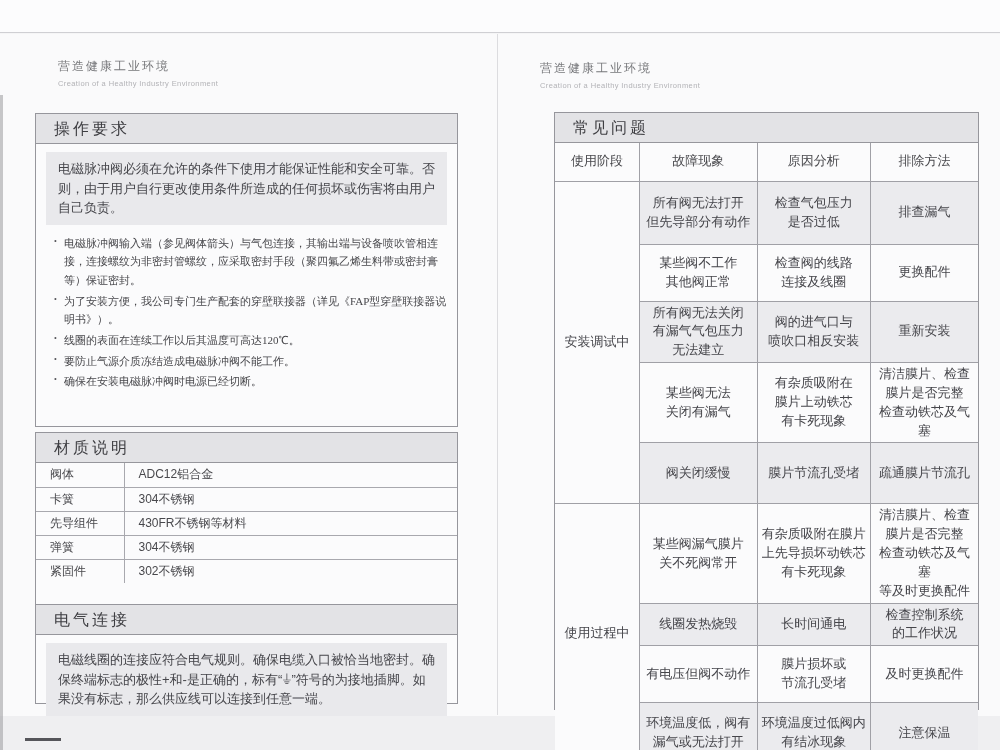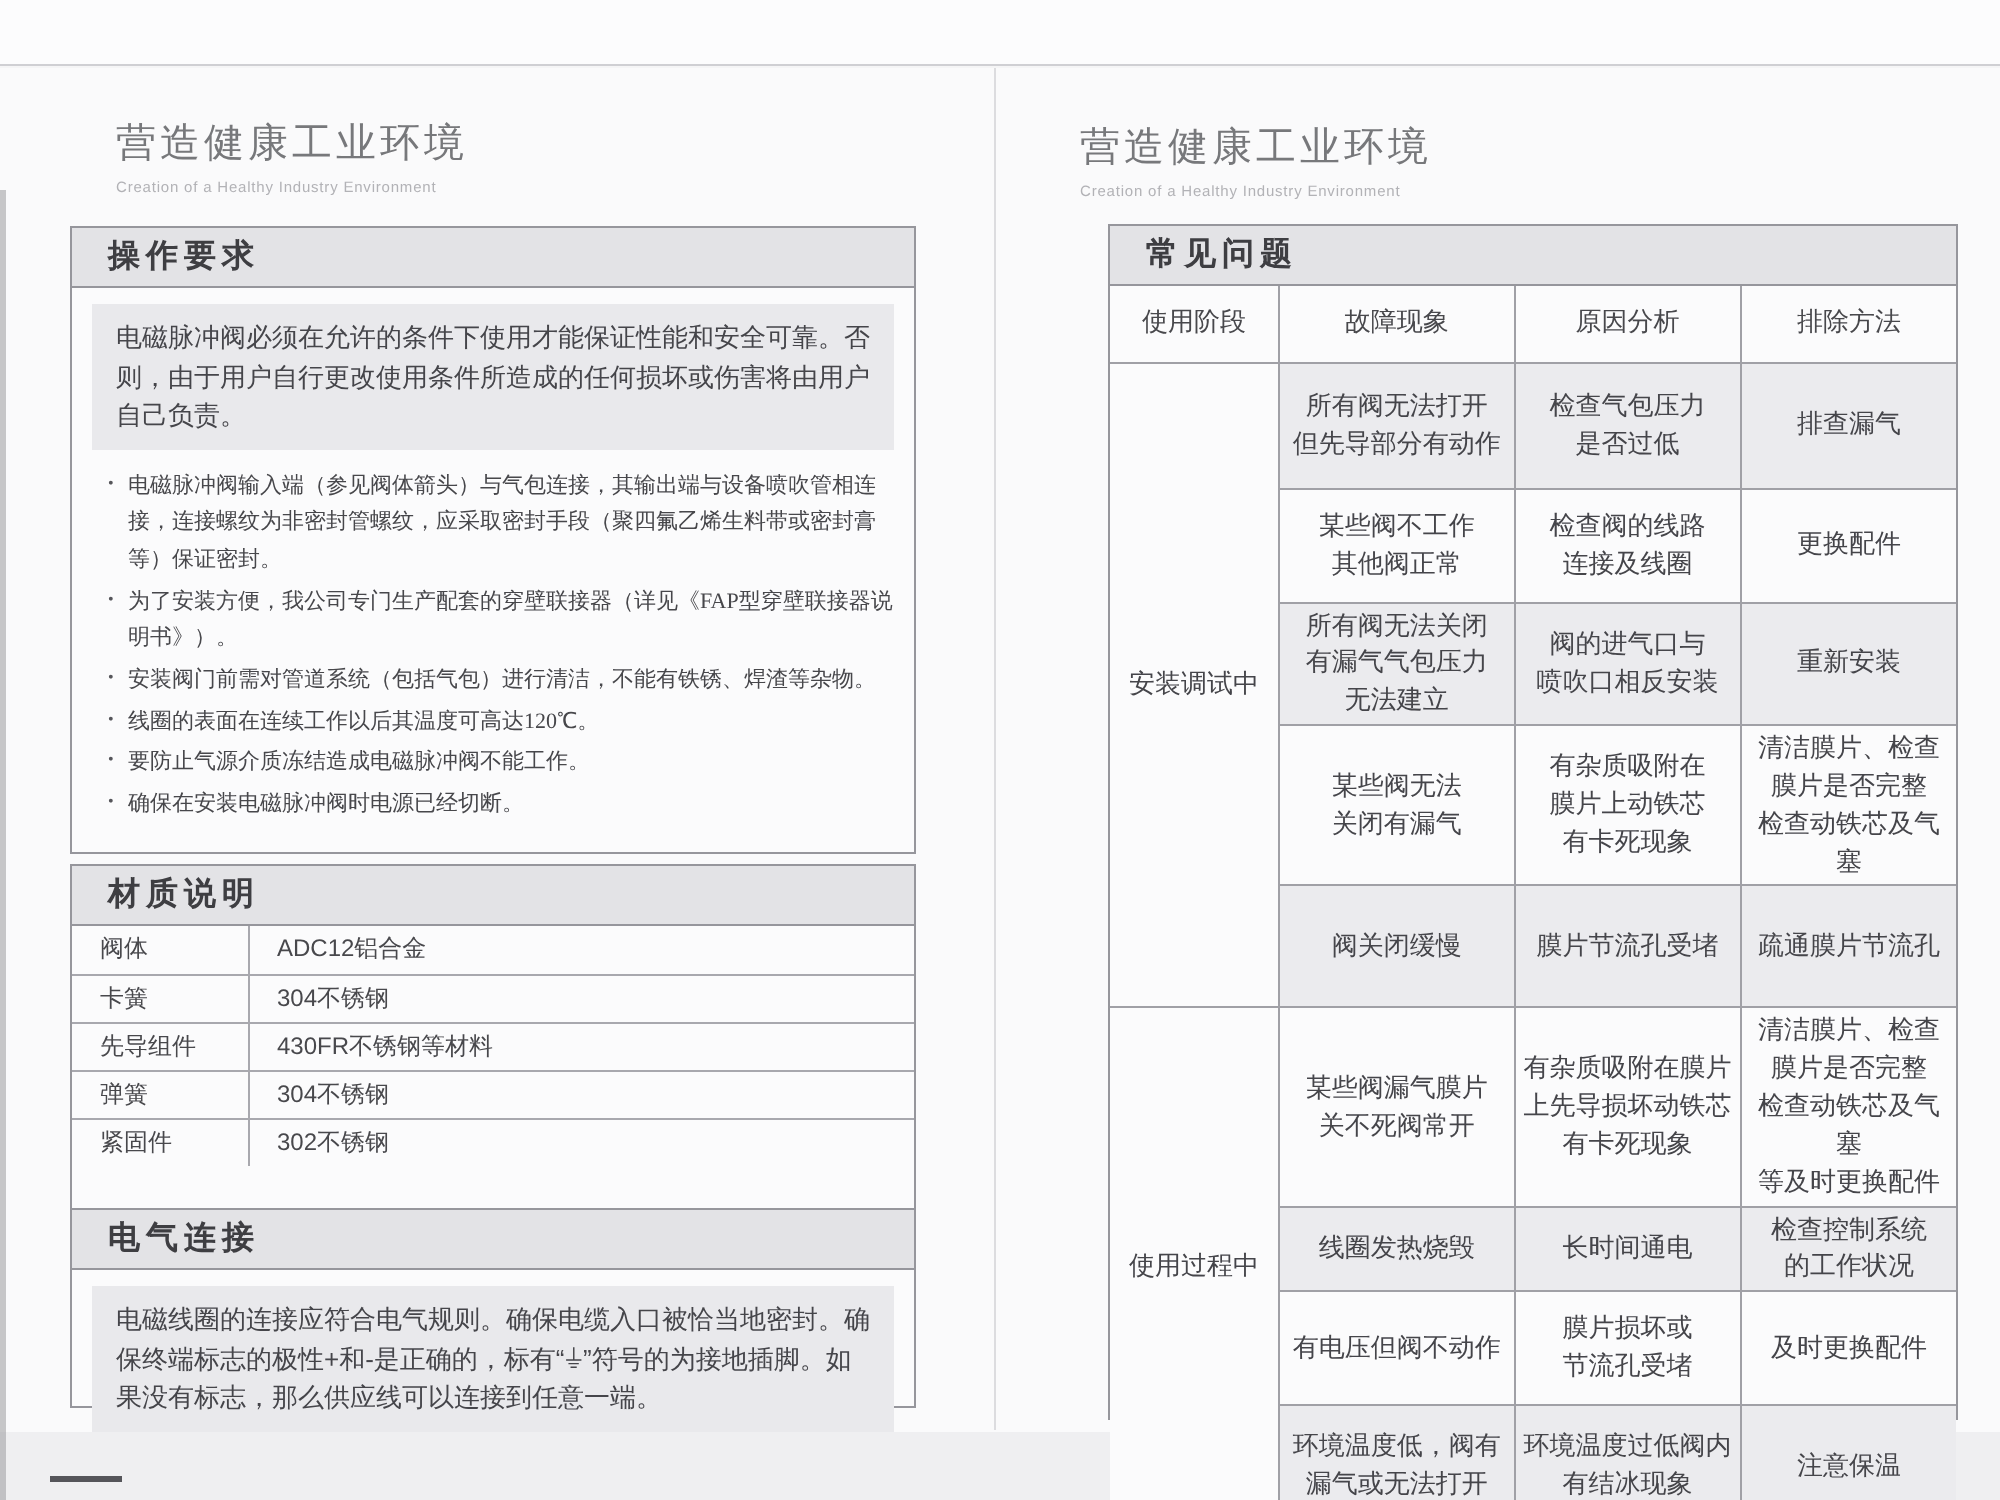--- a/index.html
+++ b/index.html
@@ -18,27 +18,27 @@
   .scan-bottom { position:absolute; left:0; top:716px; width:1000px; height:34px;
     background:#efeff1; }
   .left-edge { position:absolute; left:0; top:95px; width:3px; height:655px;
     background:#9b9b9f; opacity:.55; }
   .page-seam { position:absolute; left:497px; top:34px; width:1px; height:681px;
     background:#dcdcdf; }
   .corner-mark { position:absolute; left:25px; top:738px; width:36px; height:3px;
     background:#55555a; }
 
   .brand { position:absolute; }
-  .brand-title { font-size:20px; color:#77787b; letter-spacing:2px; font-weight:500; }
+  .brand-title { font-size:12px; color:#77787b; letter-spacing:2px; font-weight:500; }
   .brand-sub { font-size:7.5px; color:#b2b2b6; margin-top:4px; letter-spacing:.4px; }
 
   .box { position:absolute; border:1px solid #96969c; background:#fbfbfc; }
   .box-header { height:30px; line-height:30px; background:#e3e3e6;
     border-bottom:1px solid #96969c; padding-left:18px;
-    font-size:16px; letter-spacing:3px; color:#3e3e42; font-weight:700; }
+    font-size:16px; letter-spacing:3px; color:#3e3e42; font-weight:400; }
 
   .intro-block { margin:8px 10px 0 10px; background:#e9e9ec;
     padding:7px 12px; font-size:13px; line-height:1.5; color:#45454a; }
 
   .bullets { list-style:none; padding:9px 6px 0 18px; }
   .bullets li { position:relative; padding-left:10px; font-size:11px;
     line-height:1.7; color:#47474b; margin-bottom:2px;font-family:Liberation Serif, serif; }
   .bullets li::before { content:"•"; position:absolute; left:0; top:1px;
     font-size:8px; color:#55555a; }
 
@@ -73,21 +73,20 @@
   <div class="brand-title">营造健康工业环境</div>
   <div class="brand-sub">Creation of a Healthy Industry Environment</div>
 </div>
 
 <div class="box" style="left:35px; top:113px; width:423px; height:314px;">
   <div class="box-header">操作要求</div>
   <div class="intro-block">电磁脉冲阀必须在允许的条件下使用才能保证性能和安全可靠。否则，由于用户自行更改使用条件所造成的任何损坏或伤害将由用户自己负责。</div>
   <ul class="bullets">
     <li>电磁脉冲阀输入端（参见阀体箭头）与气包连接，其输出端与设备喷吹管相连接，连接螺纹为非密封管螺纹，应采取密封手段（聚四氟乙烯生料带或密封膏等）保证密封。</li>
     <li>为了安装方便，我公司专门生产配套的穿壁联接器（详见《FAP型穿壁联接器说明书》）。</li>
-    <li>安装阀门前需对管道系统（包括气包）进行清洁，不能有铁锈、焊渣等杂物。</li>
     <li>线圈的表面在连续工作以后其温度可高达120℃。</li>
     <li>要防止气源介质冻结造成电磁脉冲阀不能工作。</li>
     <li>确保在安装电磁脉冲阀时电源已经切断。</li>
   </ul>
 </div>
 
 <div class="box" style="left:35px; top:432px; width:423px; height:175px;">
   <div class="box-header">材质说明</div>
   <table class="mat-table">
     <tbody>

